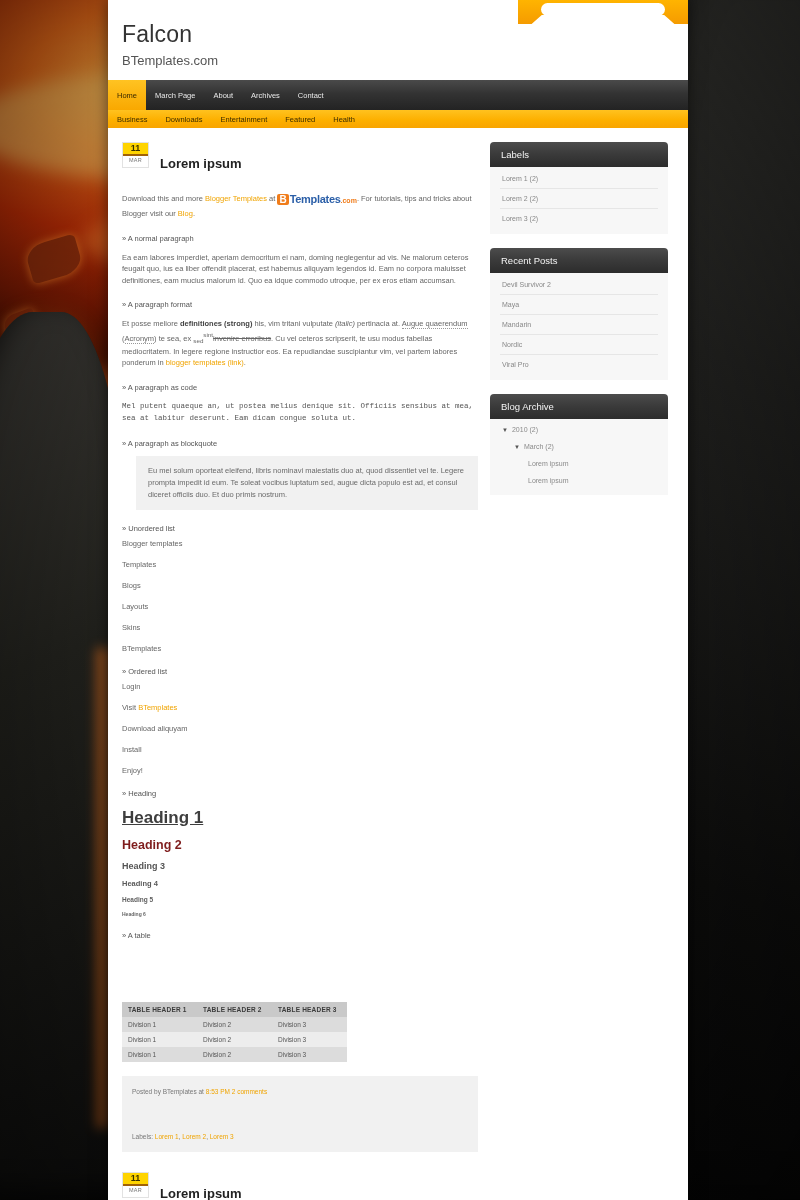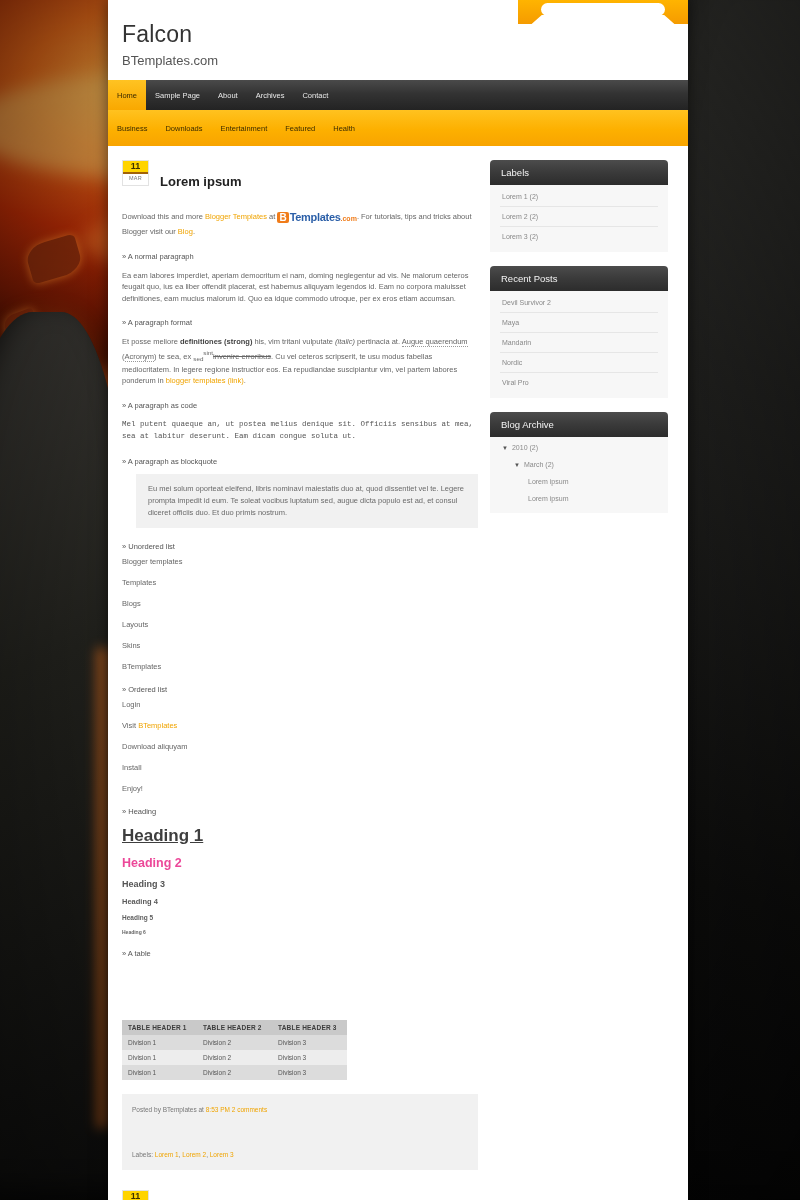--- a/index.html
+++ b/index.html
@@ -88,21 +88,21 @@
     display:flex; align-items:stretch;
   }
   .mnav-item {
     display:flex; align-items:center; padding:0 9px;
     font-size:7.5px; color:#e8e8e8; cursor:pointer; white-space:nowrap;
   }
   .mnav-item.active { background:linear-gradient(180deg,#ffc322,#f9a800); color:#3a2a00; }
 
   
   #sub-nav {
-    height:36px; background:linear-gradient(180deg,#ffc21f 0%,#fdb000 55%,#f8a400 100%);
+    height:18px; background:linear-gradient(180deg,#ffc21f 0%,#fdb000 55%,#f8a400 100%);
     display:flex; align-items:stretch;
   }
   .snav-item {
     display:flex; align-items:center; padding:0 9px;
     font-size:7.5px; color:#3c2c00; cursor:pointer; white-space:nowrap;
   }
 
   
   #cols { display:flex; gap:12px; padding:14px 10px 0 14px; background:#fff; align-items:flex-start; }
   #content { width:356px; }
@@ -141,21 +141,21 @@
     display:block; font-family:"Liberation Mono", monospace; font-size:7.5px;
     color:#555; line-height:1.65; white-space:pre-wrap; margin:8px 0 2px;
   }
   blockquote {
     margin:8px 0 4px 14px; background:#f1f1f1; border-left:0;
     padding:9px 12px; font-size:7.5px; color:#6a6a6a; line-height:1.6;
   }
   .li { font-size:7.5px; color:#666; margin:0 0 12px; }
 
   h1.h { font-size:17px; color:#3e3e3e; margin:10px 0 8px; font-weight:bold;text-decoration:underline; }
-  h2.h { font-size:12.5px; color:#ec4899; margin:10px 0 7px; font-weight:bold; }
+  h2.h { font-size:12.5px; color:#7f1d1d; margin:10px 0 7px; font-weight:bold; }
   h3.h { font-size:9px;  color:#555; margin:9px 0 6px; font-weight:bold; }
   h4.h { font-size:7.5px; color:#5a5a5a; margin:8px 0 6px; font-weight:bold; }
   h5.h { font-size:6.5px; color:#5f5f5f; margin:8px 0 6px; font-weight:bold; }
   h6.h { font-size:5px;  color:#666; margin:8px 0 6px; font-weight:bold; }
 
   table.tbl { border-collapse:collapse; width:225px; margin:8px 0 4px; }
   table.tbl th {
     background:#c9c9c9; color:#3b3b3b; font-size:6.5px; font-weight:bold;
     text-align:left; padding:4px 6px; letter-spacing:.2px; text-transform:uppercase;
   }
@@ -218,21 +218,21 @@
     <input id="search-input" type="text" placeholder="" style="">
   </div>
 
   <header id="site-header">
     <div id="blog-title">Falcon</div>
     <div id="blog-desc">BTemplates.com</div>
   </header>
 
   <nav id="main-nav">
     <div class="mnav-item active">Home</div>
-    <div class="mnav-item">Sample Page</div>
+    <div class="mnav-item">March Page</div>
     <div class="mnav-item">About</div>
     <div class="mnav-item">Archives</div>
     <div class="mnav-item">Contact</div>
   </nav>
 
   <nav id="sub-nav">
     <div class="snav-item">Business</div>
     <div class="snav-item">Downloads</div>
     <div class="snav-item">Entertainment</div>
     <div class="snav-item">Featured</div>

